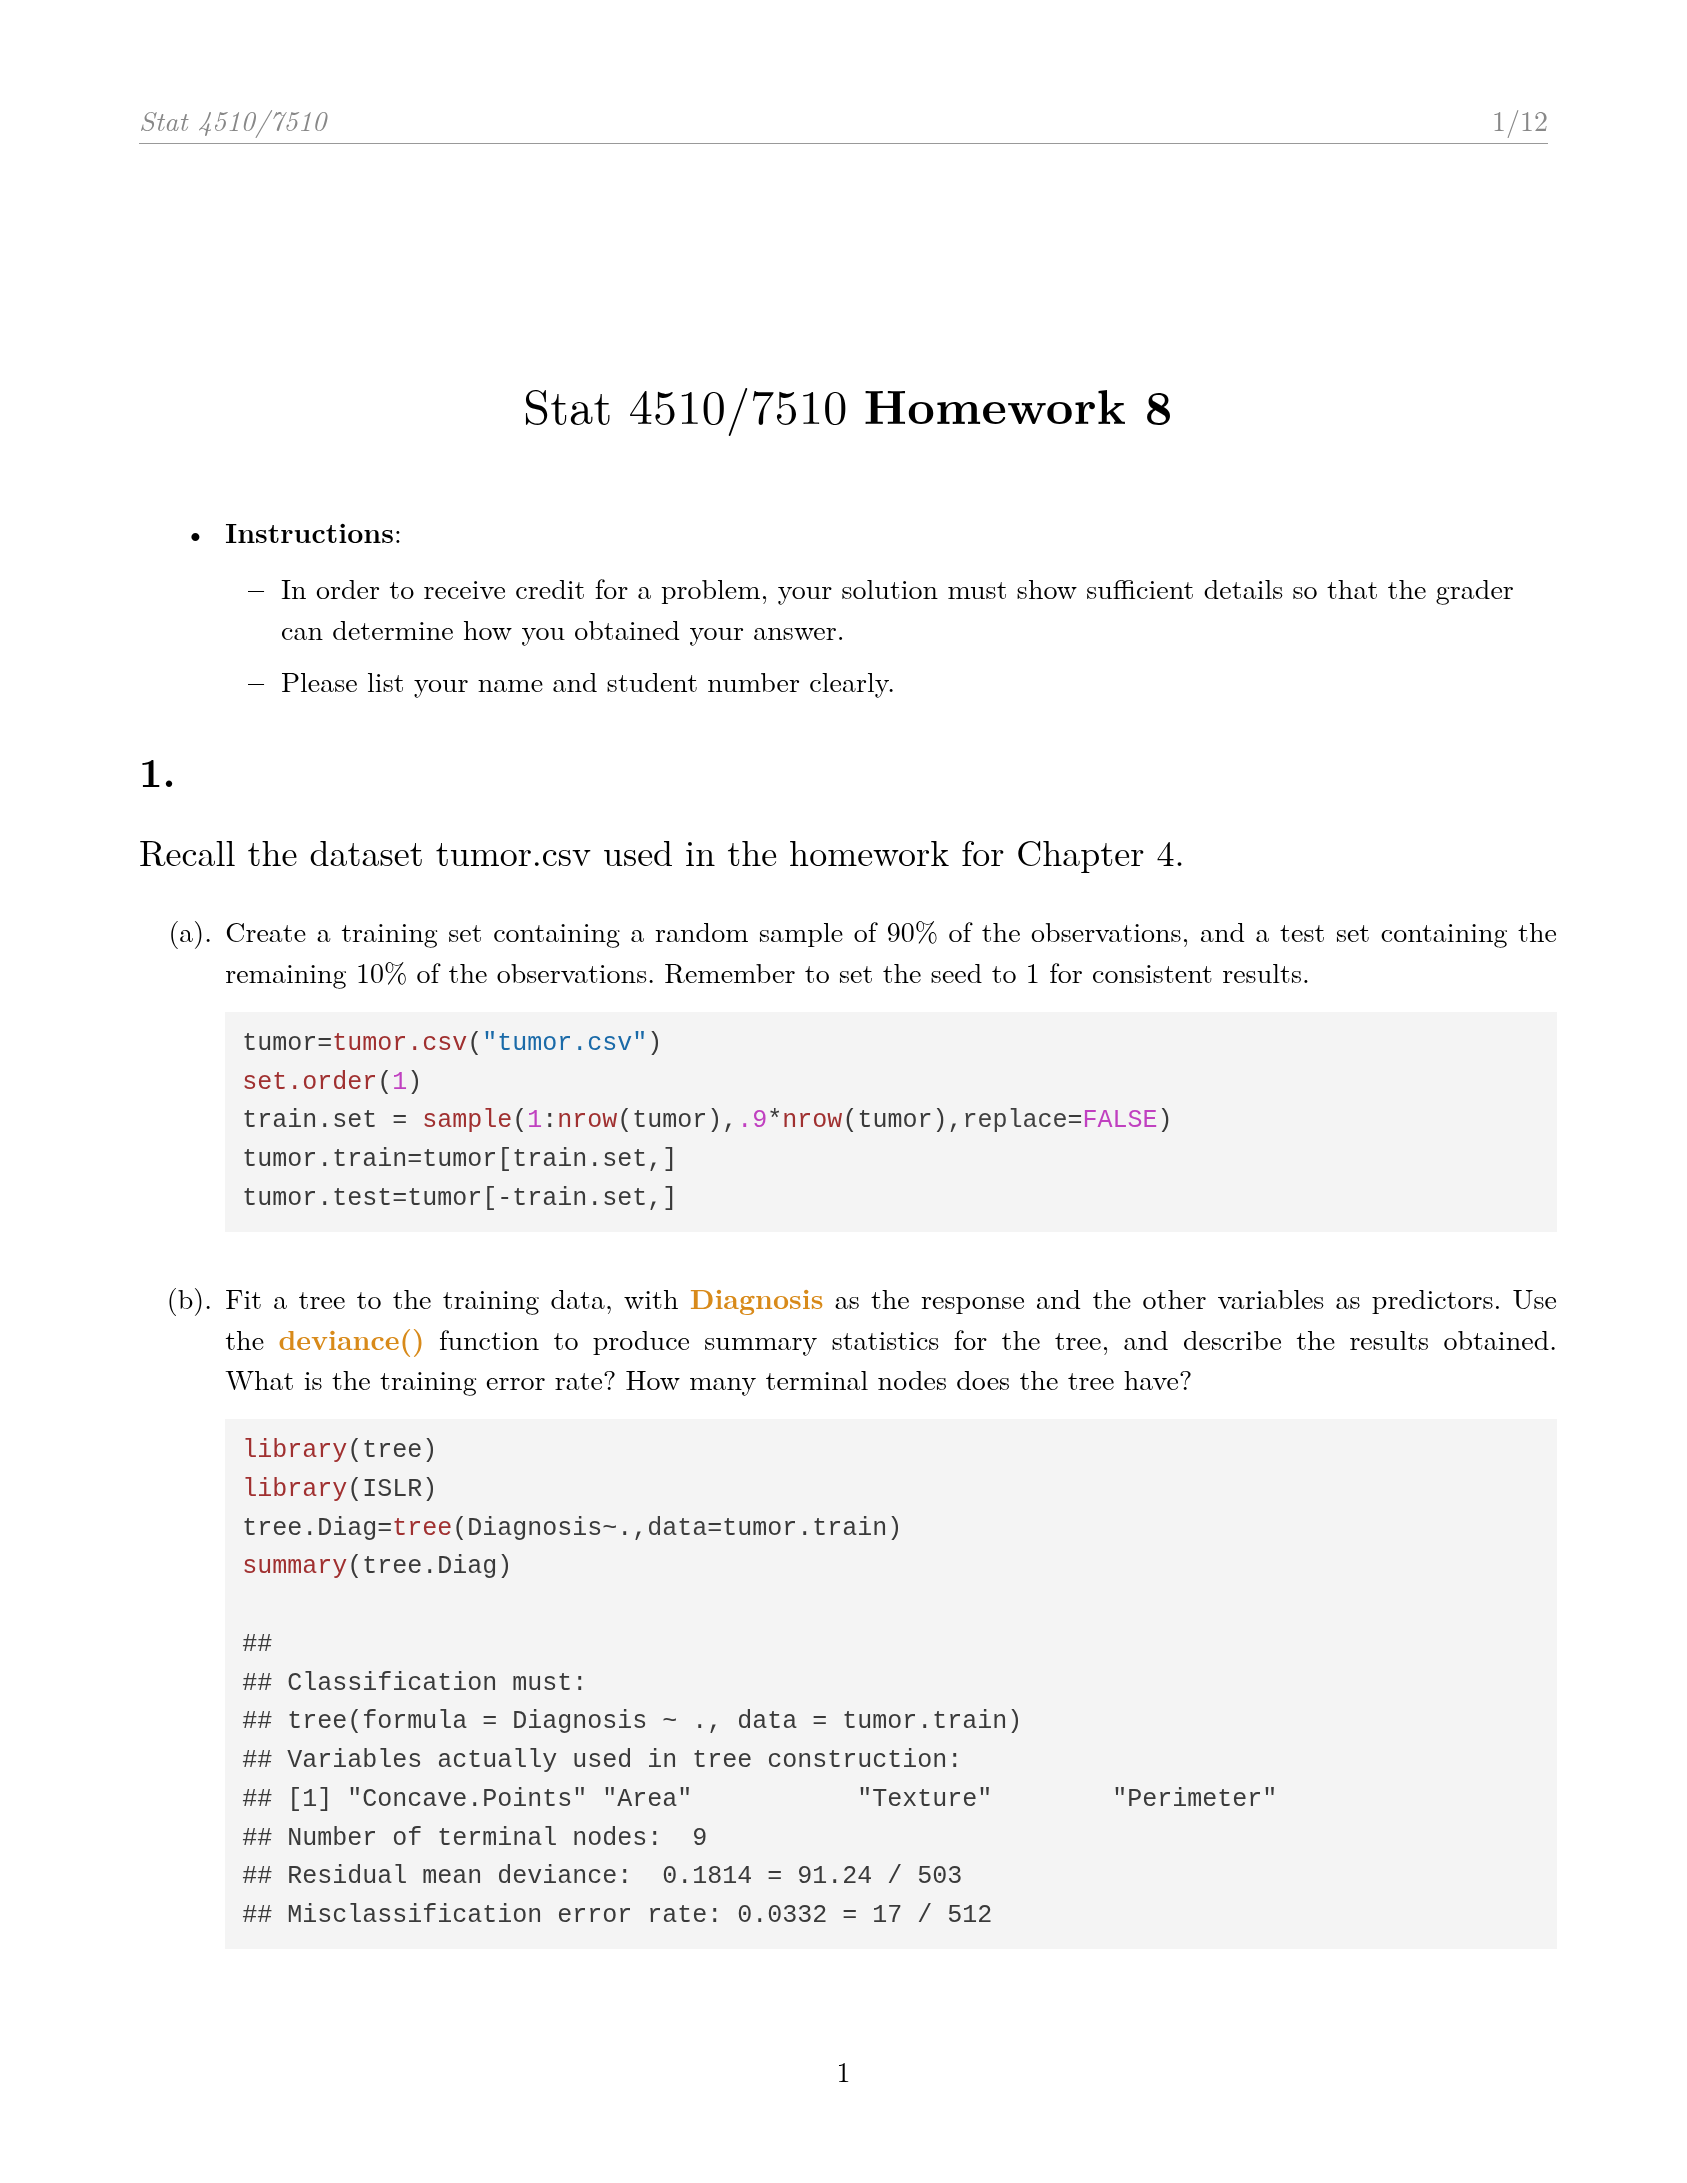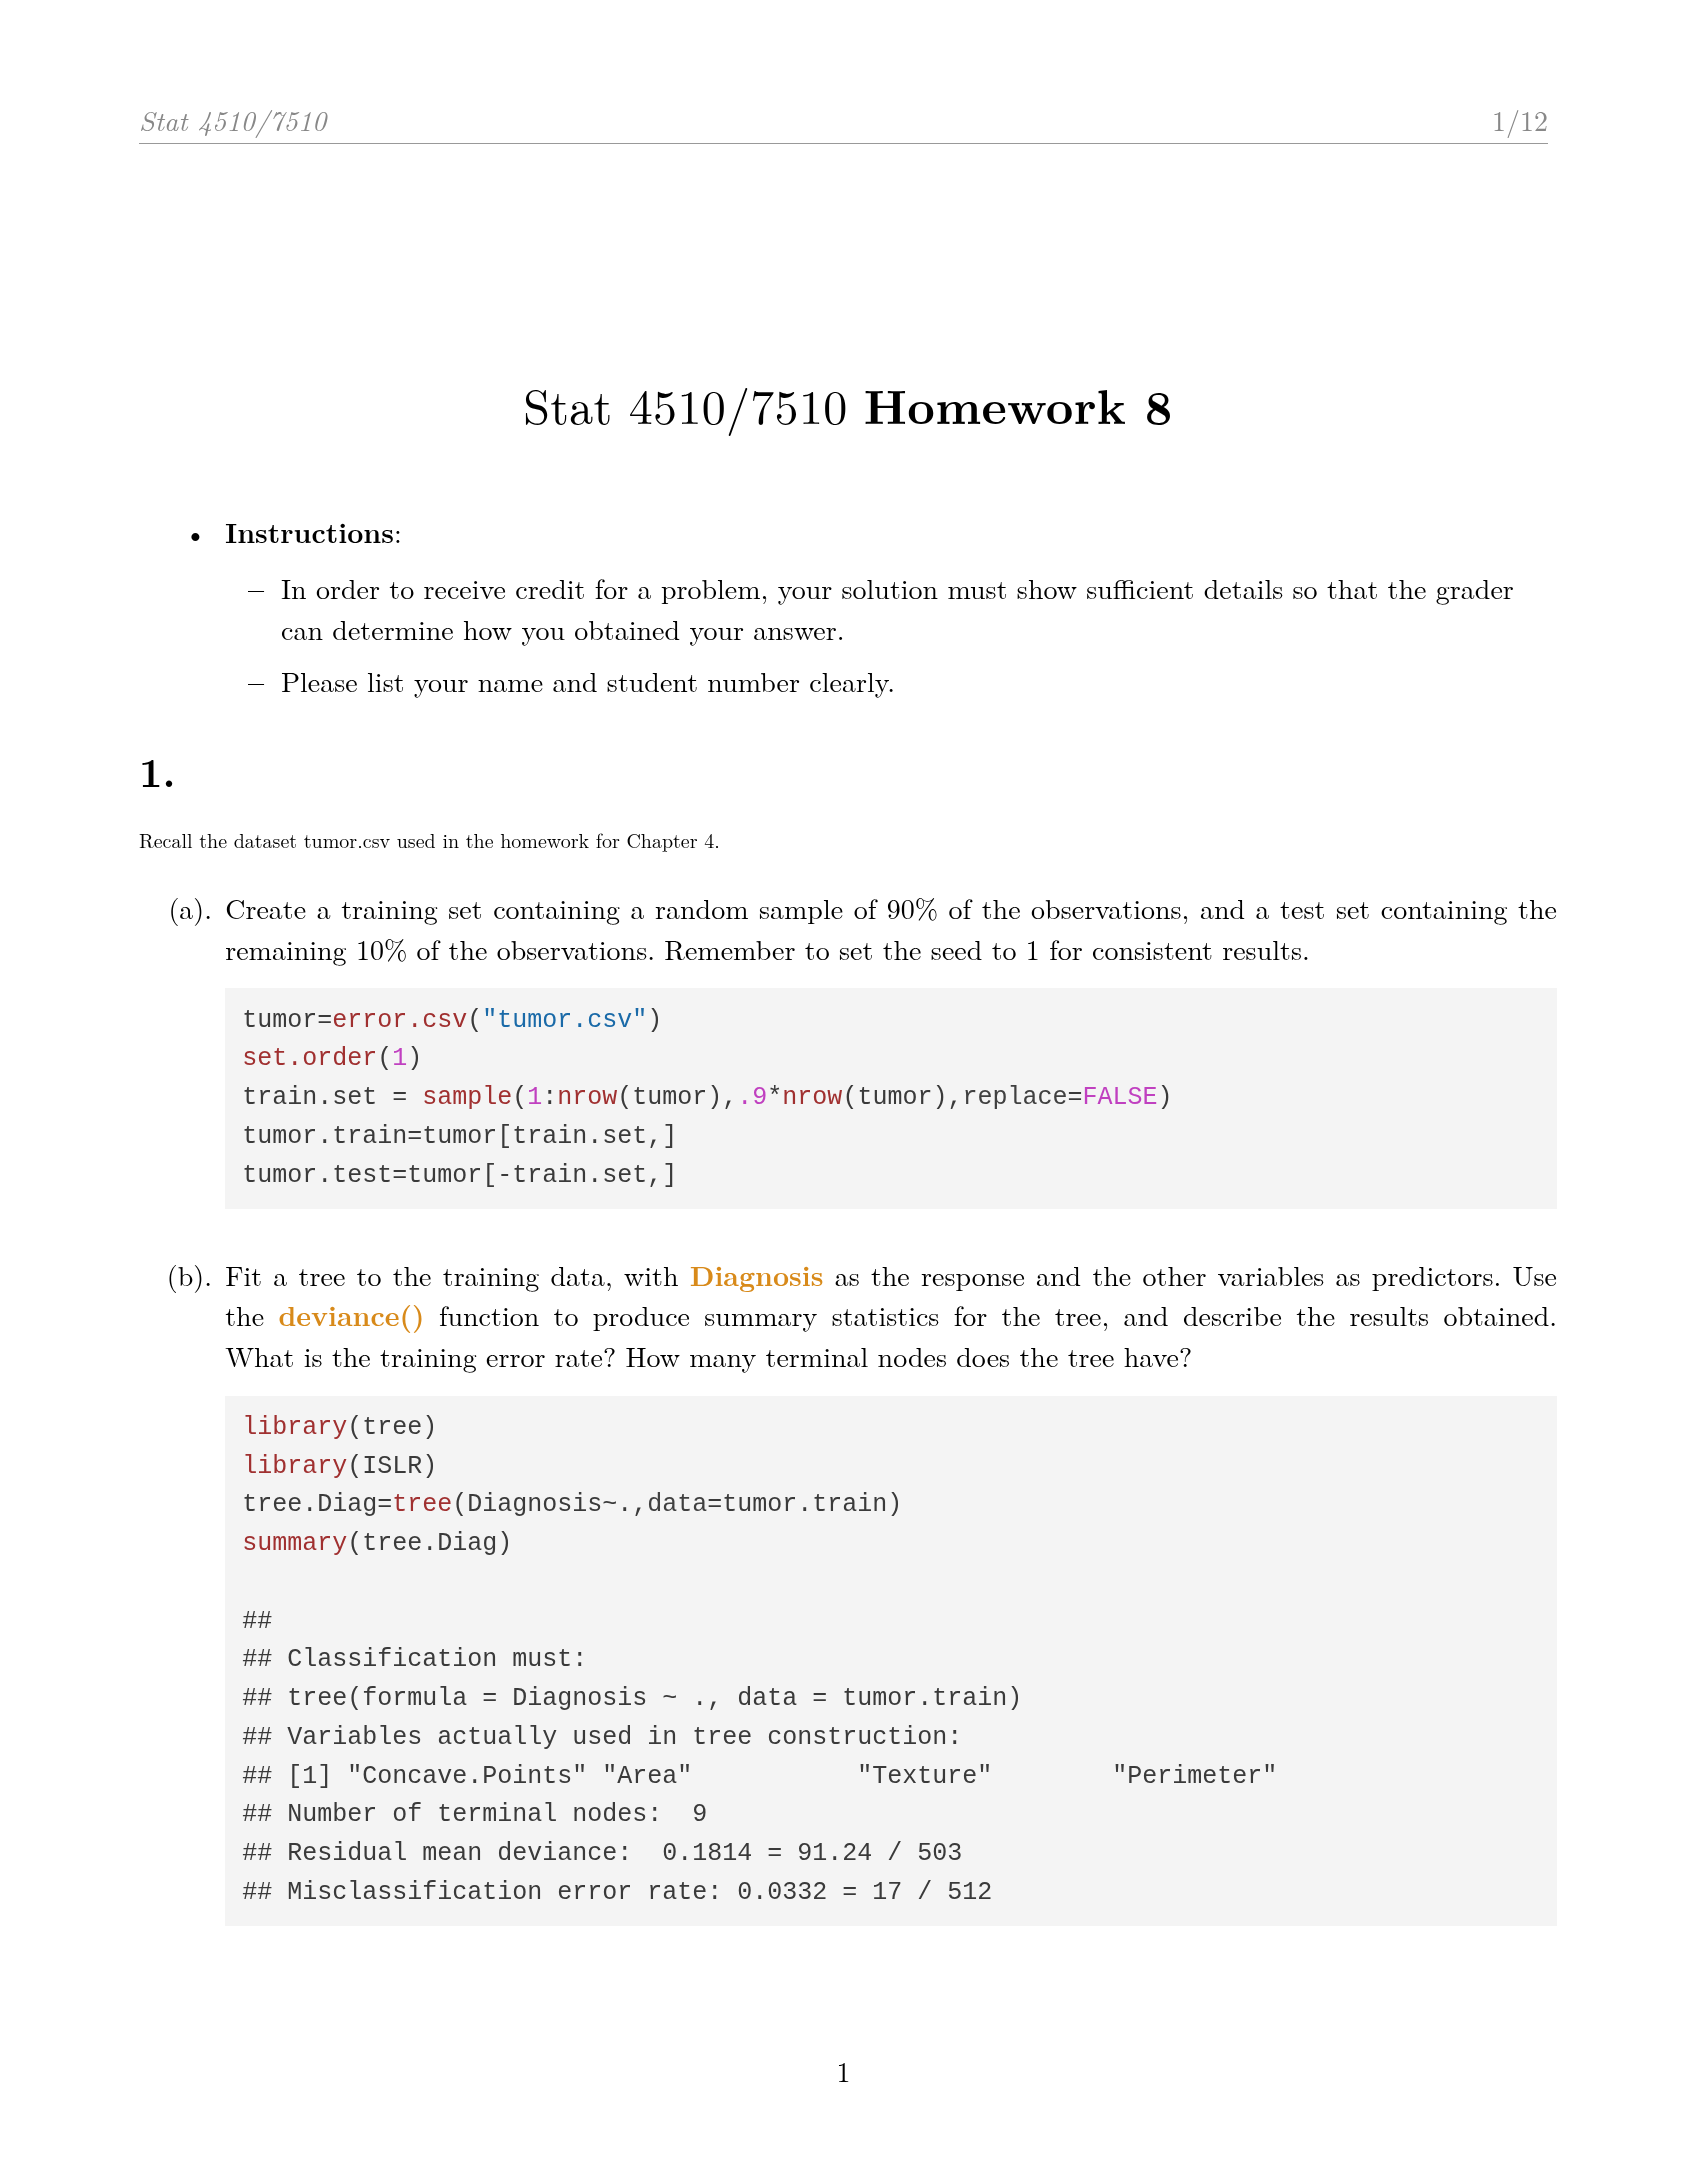--- a/index.html
+++ b/index.html
@@ -75,21 +75,21 @@
     position: absolute;
     left: -33px;
     font-weight: bold;
   }
   .section-num {
     font-size: 41px;
     font-weight: bold;
     margin: 40px 0 26.5px 0;
   }
   p.body {
-    font-size: 20px;
+    font-size: 36px;
     line-height: 1.45;
     margin: 0 0 33px 0;
   }
   .qa-list {
     padding-left: 0;
     margin: 0;
   }
   .qa-item {
     display: flex;
     margin-bottom: 40px;
@@ -160,21 +160,21 @@
     <div class="section-num">1.</div>
 
     <p class="body">Recall the dataset tumor.csv used in the homework for Chapter 4.</p>
 
     <div class="qa-list">
 
       <div class="qa-item">
         <div class="qa-label">(a).</div>
         <div class="qa-body">
           <p>Create a training set containing a random sample of 90% of the observations, and a test set containing the remaining 10% of the observations. Remember to set the seed to 1 for consistent results.</p>
-          <div class="code-block"><span>tumor=</span><span class="c-fn">error.csv</span><span>(</span><span class="c-str">"tumor.csv"</span><span>)</span>
+          <div class="code-block"><span>tumor=</span><span class="c-fn">tumor.csv</span><span>(</span><span class="c-str">"tumor.csv"</span><span>)</span>
 <span class="c-fn">set.order</span><span>(</span><span class="c-num">1</span><span>)</span>
 <span>train.set = </span><span class="c-fn">sample</span><span>(</span><span class="c-num">1</span><span>:</span><span class="c-fn">nrow</span><span>(tumor),</span><span class="c-num">.9</span><span>*</span><span class="c-fn">nrow</span><span>(tumor),</span><span class="c-arg">replace</span><span>=</span><span class="c-num">FALSE</span><span>)</span>
 <span>tumor.train=tumor[train.set,]</span>
 <span>tumor.test=tumor[-train.set,]</span></div>
         </div>
       </div>
 
       <div class="qa-item">
         <div class="qa-label">(b).</div>
         <div class="qa-body">

